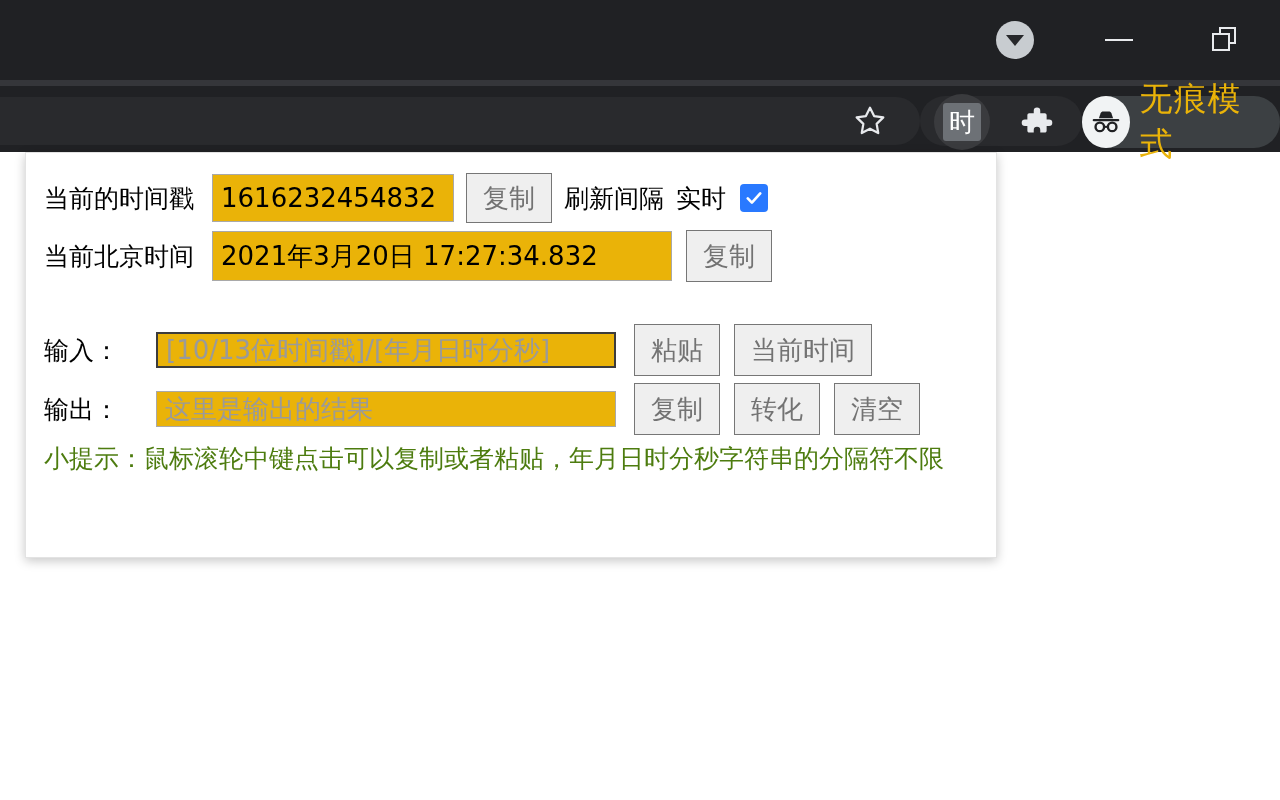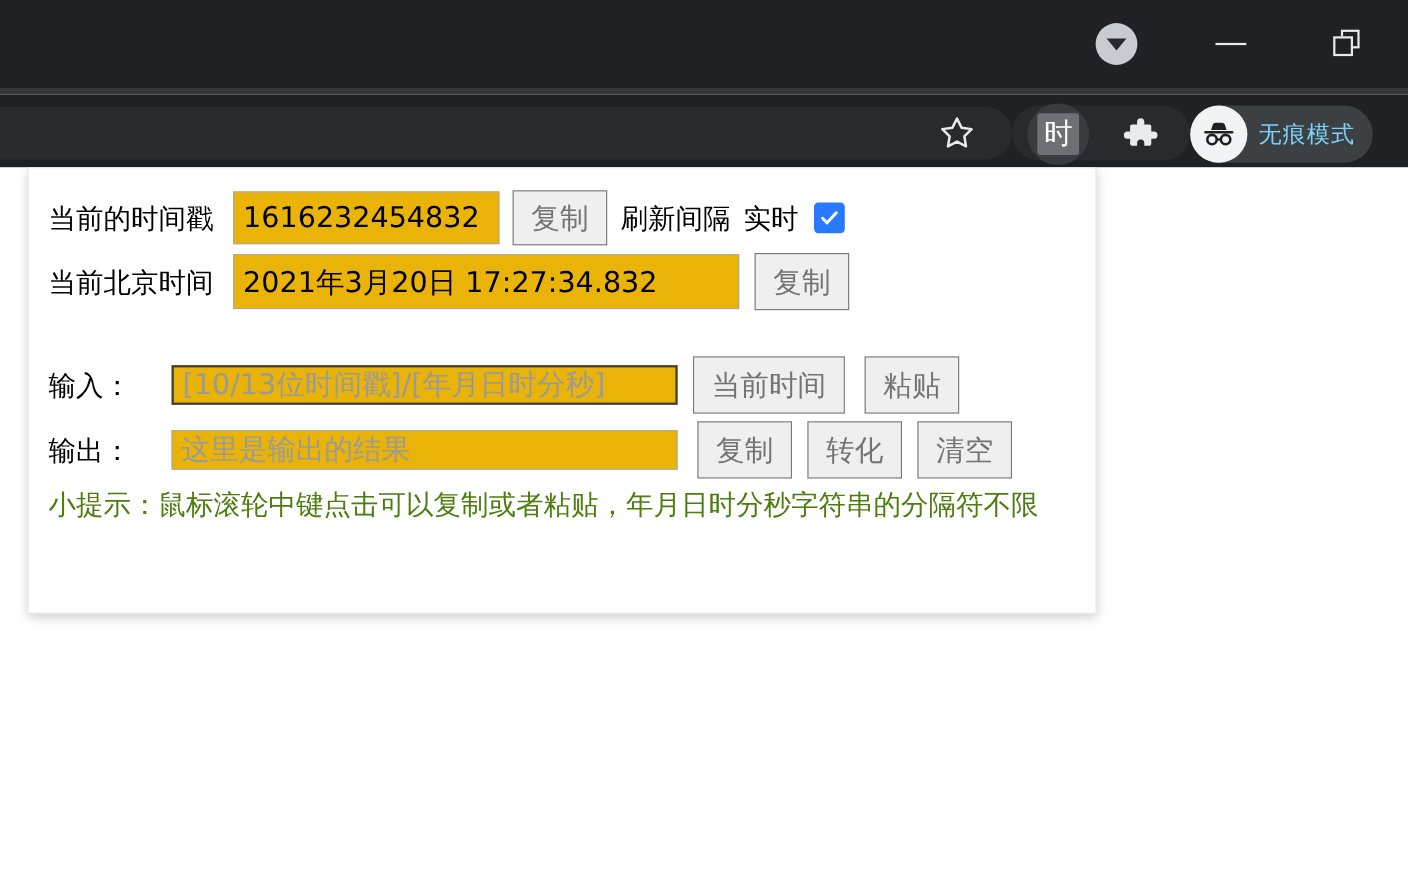--- a/index.html
+++ b/index.html
@@ -94,21 +94,21 @@
     position: absolute; left: 1082px; top: 96px; height: 52px;
     padding: 0 16px 0 0;
     background: #3c4043; border-radius: 26px;
     display: flex; align-items: center; gap: 10px;
   }
   .incognito-circle {
     width: 52px; height: 52px; border-radius: 50%; background: #f1f3f4;
     display: flex; align-items: center; justify-content: center;
   }
   .incognito-label {
-    color: #7dd3fc; font-size: 21px; letter-spacing: 1px;
+    color: #eab308; font-size: 33px; letter-spacing: 1px;
     font-family: Liberation Mono, monospace;
   }
 
   
   .popup {
     position: absolute; left: 25px; top: 152px;
     width: 972px; height: 406px;
     background: #ffffff;
     border: 1px solid #e3e3e3;
     box-shadow: 0 3px 10px rgba(0,0,0,0.22);
@@ -248,22 +248,22 @@
 
   <div class="row">
     <span class="lbl lbl-left">当前北京时间</span>
     <input class="tf tf-time" type="text" value="2021年3月20日 17:27:34.832" style="">
     <button class="btn btn-tall ml-14">复制</button>
   </div>
 
   <div class="row gap-top">
     <span class="lbl lbl-io">输入：</span>
     <input class="tf tf-io focused" type="text" placeholder="[10/13位时间戳]/[年月日时分秒]" style="">
+    <button class="btn btn-tall ml-18">粘贴</button>
     <button class="btn btn-tall ml-14">当前时间</button>
-    <button class="btn btn-tall ml-18">粘贴</button>
   </div>
 
   <div class="row">
     <span class="lbl lbl-io">输出：</span>
     <input class="tf tf-io" type="text" placeholder="这里是输出的结果" style="">
     <button class="btn btn-tall ml-18">复制</button>
     <button class="btn btn-tall ml-14">转化</button>
     <button class="btn btn-tall ml-14">清空</button>
   </div>
 

